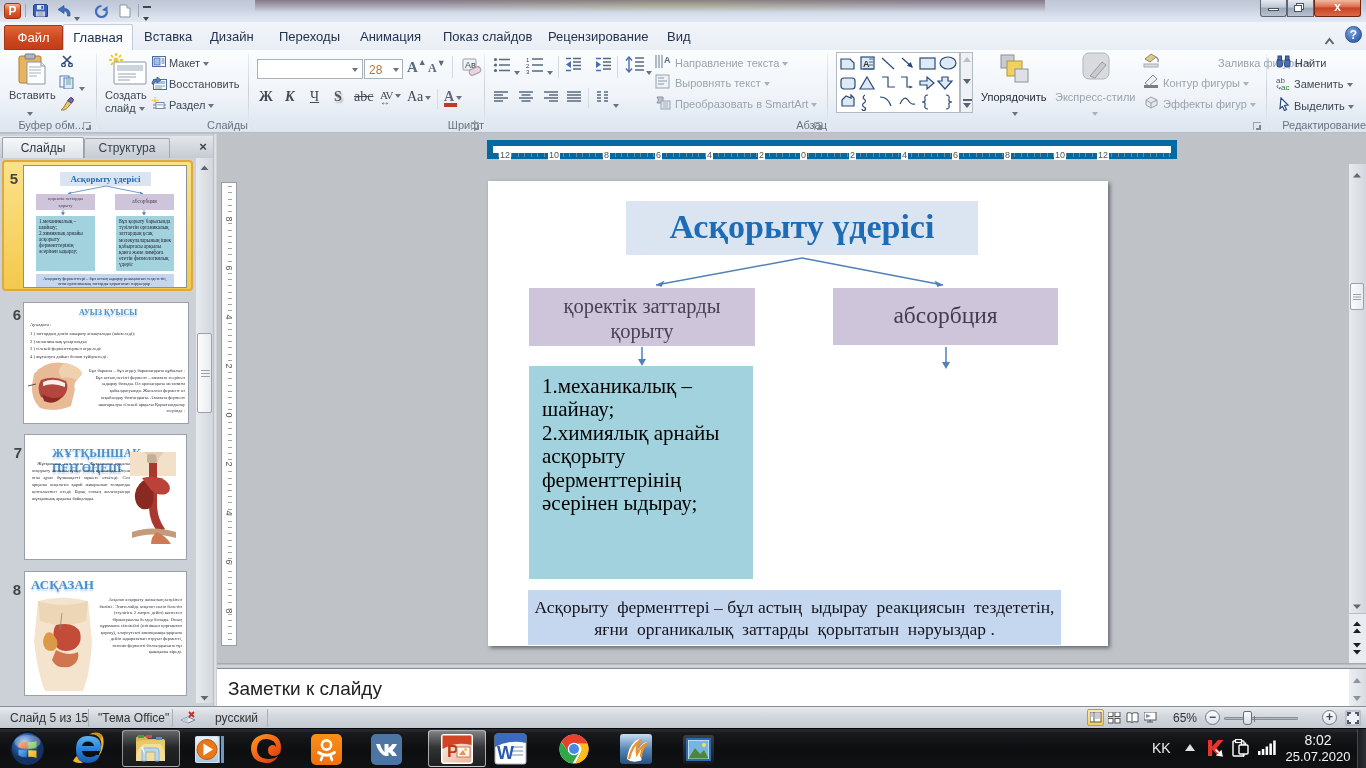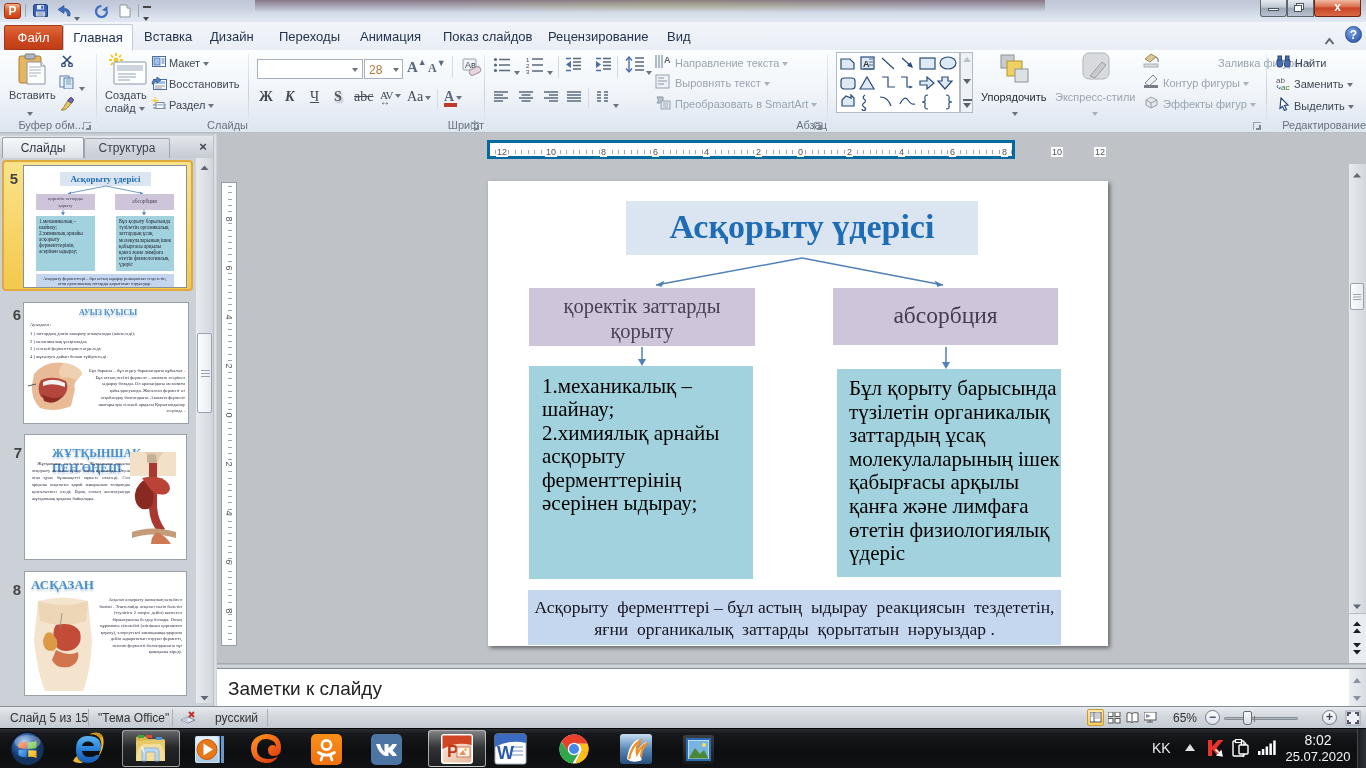--- a/index.html
+++ b/index.html
@@ -356,21 +356,21 @@
 <div class="abs" style="left:2px;top:160px;width:191px;height:131px;background:linear-gradient(#fbe289,#f3c94d);border:2px solid #e0a93e;border-radius:4px"></div>
 <div class="abs" style="left:7px;top:170px;font-size:15px;font-weight:bold;color:#444;width:14px;text-align:center">5</div>
 <div class="abs" style="left:23px;top:165px;width:164px;height:123px;background:#fff;border:1px solid #8a9098" id="thumb5"></div>
 <div class="abs" style="left:10px;top:306px;font-size:15px;font-weight:bold;color:#444;width:14px;text-align:center">6</div>
 <div class="abs" style="left:23px;top:302px;width:166px;height:122px;background:#fff;border:1px solid #9aa0a8" id="thumb6"></div>
 <div class="abs" style="left:11px;top:444px;font-size:15px;font-weight:bold;color:#444;width:14px;text-align:center">7</div>
 <div class="abs" style="left:24px;top:434px;width:163px;height:126px;background:#fff;border:1px solid #9aa0a8" id="thumb7"></div>
 <div class="abs" style="left:10px;top:581px;font-size:15px;font-weight:bold;color:#444;width:14px;text-align:center">8</div>
 <div class="abs" style="left:24px;top:571px;width:163px;height:125px;background:#fff;border:1px solid #9aa0a8" id="thumb8"></div>
 
-<div class="abs" style="left:487px;top:140px;width:528px;height:19px;background:#fdfdfe;border:3px solid #0369a1;font-size:9px;color:#555">
+<div class="abs" style="left:487px;top:140px;width:690px;height:19px;background:#fdfdfe;border:6px solid #0369a1;font-size:9px;color:#555">
 <div style="position:absolute;left:0;top:7px;width:100%;height:4px;background:repeating-linear-gradient(90deg,transparent 0,transparent 5.45px,#8a9098 5.45px,#8a9098 6.45px);opacity:.8"></div>
 <span class="abs" style="left:6px;top:4px;background:#fdfdfe;padding:0 1px">12</span>
 <span class="abs" style="left:55px;top:4px;background:#fdfdfe;padding:0 1px">10</span>
 <span class="abs" style="left:110px;top:4px;background:#fdfdfe;padding:0 1px">8</span>
 <span class="abs" style="left:162px;top:4px;background:#fdfdfe;padding:0 1px">6</span>
 <span class="abs" style="left:213px;top:4px;background:#fdfdfe;padding:0 1px">4</span>
 <span class="abs" style="left:265px;top:4px;background:#fdfdfe;padding:0 1px">2</span>
 <span class="abs" style="left:307px;top:4px;background:#fdfdfe;padding:0 1px">0</span>
 <span class="abs" style="left:356px;top:4px;background:#fdfdfe;padding:0 1px">2</span>
 <span class="abs" style="left:408px;top:4px;background:#fdfdfe;padding:0 1px">4</span>
@@ -437,21 +437,20 @@
         <path d="M455 104 l-8.5 -4.5 l3 6.5 Z" fill="#5081b9" stroke="none"></path>
   <path d="M154 166 L154 182"></path>
         <path d="M154 185 l-4 -7 l8 0 Z" fill="#5081b9" stroke="none"></path>
   <path d="M458 166 L458 185"></path>
         <path d="M458 188 l-4 -7 l8 0 Z" fill="#5081b9" stroke="none"></path>
  </g>
 </svg>
 <div class="abs" style="left:529px;top:288px;width:226px;height:58px;background:#cfc5db;font-family:'Liberation Serif',serif;font-size:20.5px;color:#4a4054;text-align:center;line-height:25px;padding-top:6px">қоректік заттарды<br>қорыту</div>
 <div class="abs" style="left:833px;top:288px;width:225px;height:57px;background:#cfc5db;font-family:'Liberation Serif',serif;font-size:23.5px;color:#453b50;text-align:center;line-height:54px">абсорбция</div>
 <div class="abs" style="left:529px;top:366px;width:224px;height:213px;background:#a2d2dd;font-family:'Liberation Serif',serif;font-size:21px;color:#000;line-height:23.4px;padding:9px 0 0 13px">1.механикалық –<br>шайнау;<br>2.химиялық арнайы<br>асқорыту<br>ферменттерінің<br>әсерінен ыдырау;</div>
-<div class="abs" style="left:837px;top:369px;width:224px;height:208px;background:#a2d2dd;font-family:'Liberation Serif',serif;font-size:21px;color:#000;line-height:23.6px;padding:8px 0 0 12px">Бұл қорыту барысында<br>түзілетін органикалық<br>заттардың ұсақ<br>молекулаларының ішек<br>қабырғасы арқылы<br>қанға және лимфаға<br>өтетін физиологиялық<br>үдеріс</div>
 <div class="abs" style="left:528px;top:590px;width:533px;height:55px;background:#c5d7ef;font-family:'Liberation Serif',serif;font-size:17.5px;color:#14141e;text-align:center;line-height:21.5px;padding-top:7px">Асқорыту &nbsp;ферменттері – бұл астың &nbsp;ыдырау &nbsp;реакциясын &nbsp;тездететін,<br>яғни &nbsp;органикалық &nbsp;заттарды &nbsp;қорытатын &nbsp;нәруыздар .</div>
 
 <div class="abs" style="left:23px;top:165px;width:164px;height:123px;overflow:hidden">
 <div class="abs" style="left:37px;top:7px;width:91px;height:14px;background:#dbe5f1;font-family:'Liberation Serif',serif;font-weight:bold;font-size:9px;color:#1d6cb5;text-align:center;line-height:14px">Асқорыту үдерісі</div>
 <svg class="abs" style="left:0;top:0;width:164px;height:123px" viewBox="0 0 164 123">
  <g stroke="#5081b9" stroke-width=".8" fill="none">
   <path d="M83 21 L45 28.5"></path>
           <path d="M45 28.5 l3.5 -2 l-1 2.8 Z" fill="#5081b9" stroke="none"></path>
   <path d="M83 21 L120 28.5"></path>
           <path d="M120 28.5 l-3.5 -2 l1 2.8 Z" fill="#5081b9" stroke="none"></path>

